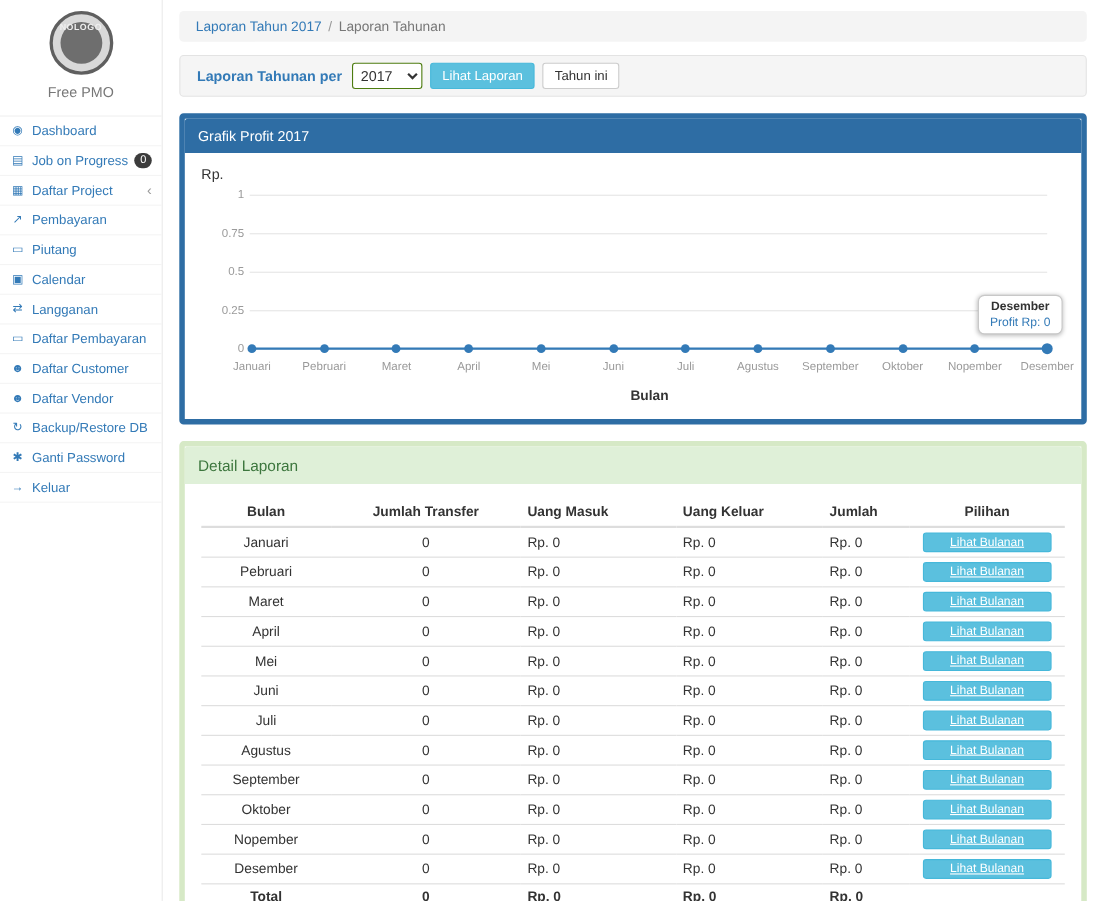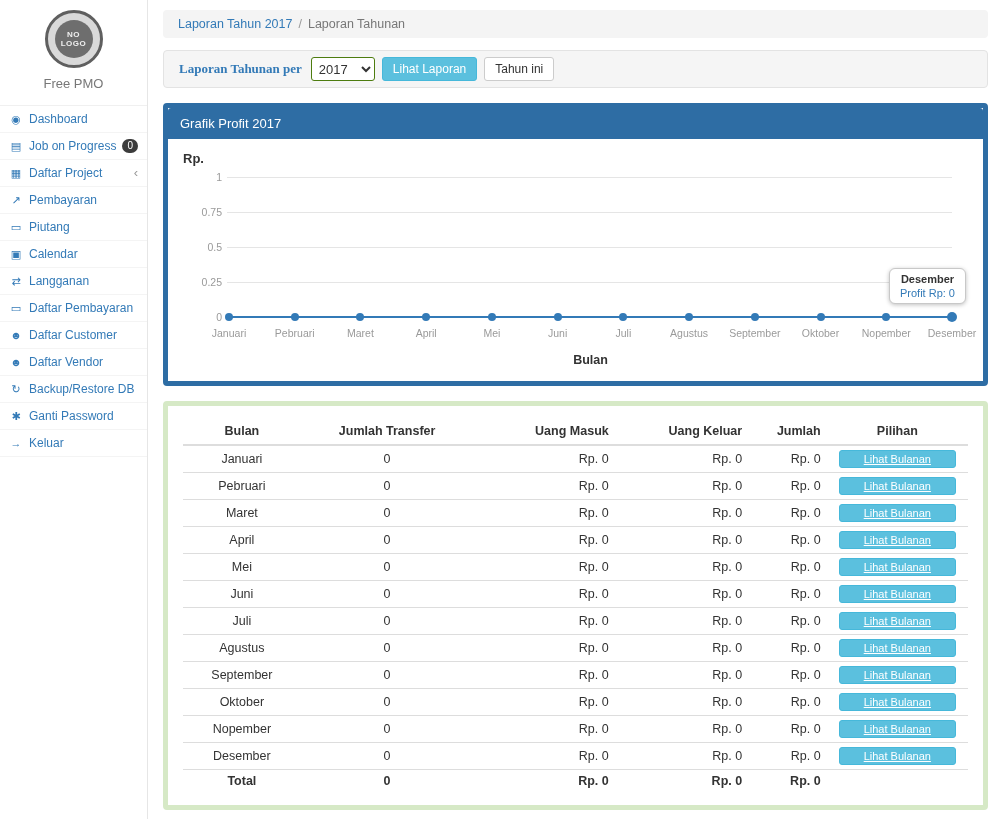--- a/index.html
+++ b/index.html
@@ -14,21 +14,21 @@
   
   .sidebar { width:148px; flex:0 0 148px; background:#fff; border-right:1px solid #e6e6e6; }
   .logo-wrap { text-align:center; padding:10px 0 8px; }
   .logo-badge {
     width:58px; height:58px; border-radius:50%; margin:0 auto;
     border:3px solid #5f5f5f; background:#d9d9d9;
     display:flex; align-items:center; justify-content:center;
   }
   .logo-core {
     width:38px; height:38px; border-radius:50%; background:#6e6e6e; color:#efefef;
-    display:flex; flex-direction:column; align-items:center; justify-content:center;
+    display:flex; flex-direction:row; align-items:flex-start; justify-content:center;
     font-size:8px; font-weight:bold; letter-spacing:.5px; line-height:9px;
   }
   .brand { margin-top:8px; color:#777; font-size:13px; }
   .menu { border-top:1px solid #f0f0f0; margin-top:6px; }
   .menu-item {
     display:flex; align-items:center; gap:6px;
     padding:6px 9px; border-bottom:1px solid #f4f4f4;
     color:#337ab7; font-size:12px; cursor:pointer; line-height:14px;
   }
   .menu-item .icon { width:14px; text-align:center; font-size:11px; flex:0 0 14px; }
@@ -47,21 +47,21 @@
     background:#f4f4f4; border-radius:4px; padding:7px 15px;
     font-size:12.5px; color:#777; margin:0 0 12px 0;
   }
   .breadcrumb a { color:#337ab7; text-decoration:none; cursor:pointer; }
   .breadcrumb .sep { margin:0 6px; color:#999; }
 
   .well {
     background:#f5f5f5; border:1px solid #e3e3e3; border-radius:4px;
     padding:6px 15px; display:flex; align-items:center; gap:7px; margin-bottom:15px;
   }
-  .well-label { color:#337ab7; font-weight:bold; font-size:13px; margin-right:2px;font-family:Liberation Serif, serif; }
+  .well-label { color:#337ab7; font-weight:bold; font-size:13px; margin-right:2px; }
   select {
     font-size:13px; padding:2px 3px; height:24px; width:64px;
     border:1px solid #4d7c0f; border-radius:3px; background:#fff; color:#333; cursor:pointer;
   }
   .btn {
     font-size:12px; padding:4px 10px; border-radius:3px;
     border:1px solid transparent; cursor:pointer; line-height:14px;
   }
   .btn-info { background:#5bc0de; border-color:#46b8da; color:#fff; }
   .btn-default { background:#fff; border-color:#ccc; color:#333; }
@@ -70,21 +70,21 @@
   .panel { border:5px solid #8b5cf6; border-radius:4px; background:#fff; margin-bottom:15px; }
   .panel-heading { padding:8px 12px; font-size:13px; border-radius:3px 3px 0 0; }
   .panel-primary { border-color:#2e6da4; }
   .panel-primary > .panel-heading { background:#2e6da4; color:#fff; }
   .panel-success { border-color:#d6e9c6; }
   .panel-success > .panel-heading { background:#dff0d8; color:#3c763d; font-size:14px; padding:9px 12px; }
   .panel-body { padding:12px 15px; }
 
   
   .chart { position:relative; height:218px; }
-  .chart-ytitle { position:absolute; top:0; left:0; font-weight:bold; font-size:13px; color:#333; }
+  .chart-ytitle { position:absolute; top:0; left:0; font-weight:normal; font-size:13px; color:#333; }
   .plot { position:absolute; top:26px; left:46px; right:16px; bottom:52px; }
   .gridline { position:absolute; left:-2px; right:0; height:1px; background:#e5e5e5; }
   .ytick {
     position:absolute; right:calc(100% + 7px); width:30px; text-align:right;
     transform:translateY(-50%); font-size:10.5px; color:#9a9a9a;
   }
   .line-svg { position:absolute; top:0; left:0; width:100%; height:100%; overflow:visible; }
   .dot {
     position:absolute; width:8px; height:8px; border-radius:50%;
     background:#337ab7; transform:translate(-50%,-50%); cursor:pointer; z-index:2;
@@ -106,21 +106,21 @@
   }
   .tt-title { font-size:11px; font-weight:bold; color:#333; white-space:nowrap; }
   .tt-value { font-size:11px; color:#337ab7; white-space:nowrap; margin-top:2px; }
 
   
   table.report { width:100%; border-collapse:collapse; font-size:12.5px; color:#333; }
   .report th { padding:5px 6px; border-bottom:2px solid #ddd; font-weight:bold; line-height:16px; }
   .report td { padding:4px 6px; border-top:1px solid #ddd; line-height:15px; }
   .report tbody tr:first-child td { border-top:none; }
   .col-center { text-align:center; }
-  .col-right { text-align:right;margin-top:47px; }
+  .col-right { text-align:left;margin-top:47px; }
   .total-row td { font-weight:bold; }
 </style>
 </head>
 <body>
 
 <div class="app">
 
   <aside class="sidebar">
     <div class="logo-wrap">
       <div class="logo-badge">
@@ -264,20 +264,21 @@
                 <span class="xtick" style="left: 81.8182%;">Oktober</span>
                 <span class="xtick" style="left: 90.9091%;">Nopember</span>
                 <span class="xtick" style="left: 100%;">Desember</span>
               </div>
             <div class="chart-xtitle">Bulan</div>
           </div>
         </div>
       </div>
 
       <div class="panel panel-success">
+        <div class="panel-heading">Detail Laporan</div>
         <div class="panel-body">
           <table class="report">
             <thead>
               <tr>
                   <th class="col-center" style="width: 15%;">Bulan</th>
                   <th class="col-center" style="width: 22%;">Jumlah Transfer</th>
                   <th class="col-right" style="width: 18%;">Uang Masuk</th>
                   <th class="col-right" style="width: 17%;">Uang Keluar</th>
                   <th class="col-right" style="width: 10%;">Jumlah</th>
                   <th class="col-center" style="width: 18%;">Pilihan</th>

